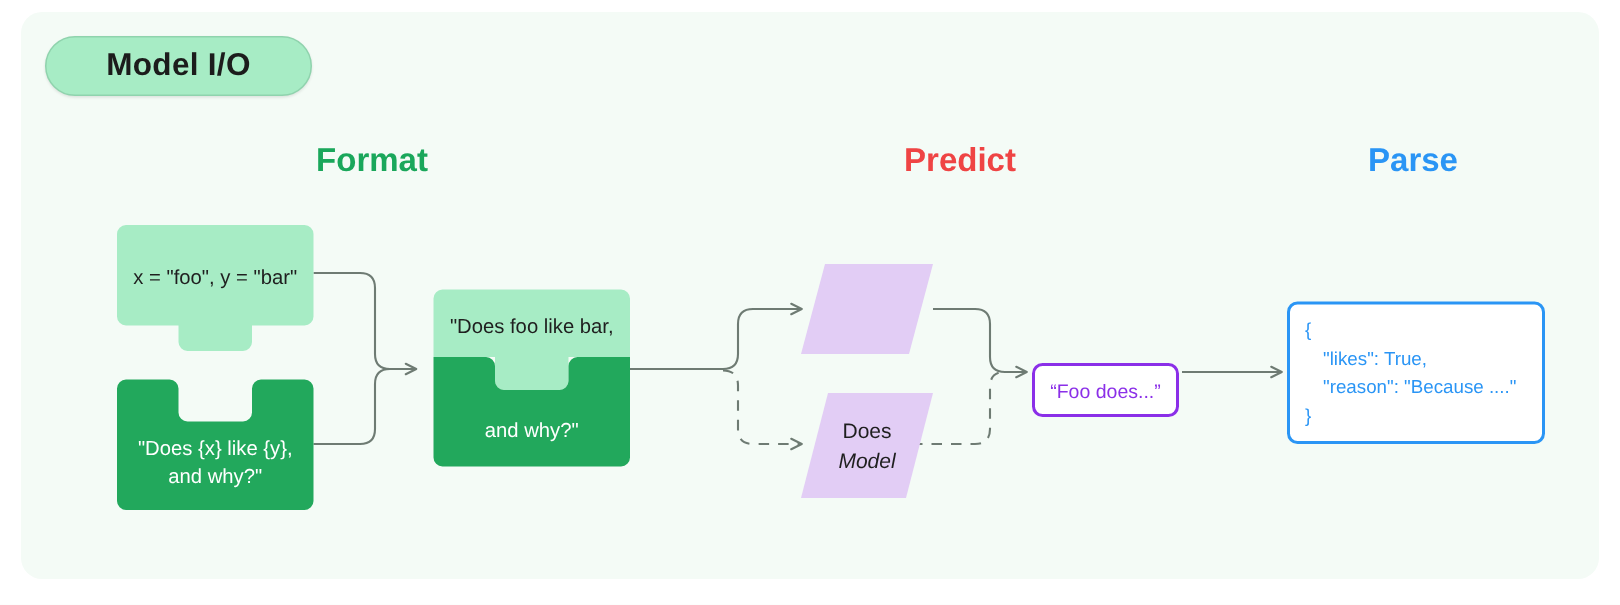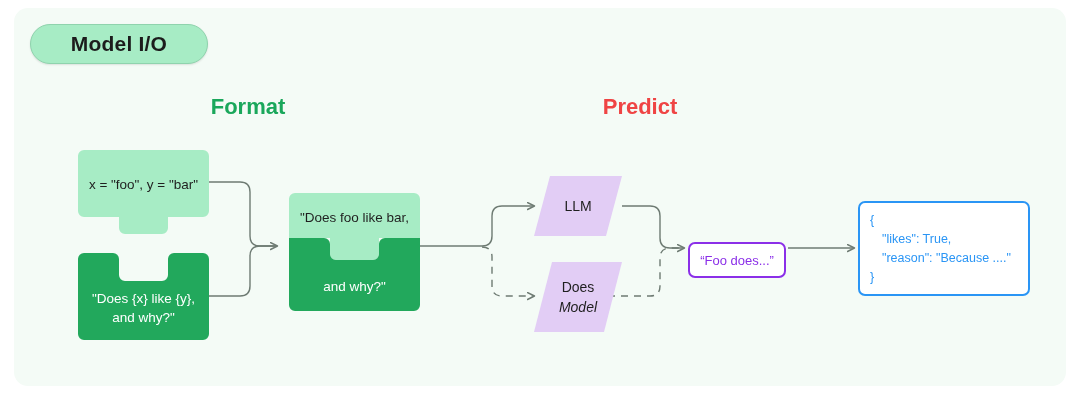--- a/index.html
+++ b/index.html
@@ -158,20 +158,21 @@
 <div id="stage">
 
   <div id="panel"></div>
 
   <div id="section-pill">
     <span class="pill-label">Model I/O</span>
   </div>
 
   <div class="col-header" id="header-format">Format</div>
   <div class="col-header" id="header-predict">Predict</div>
+  <div class="col-header" id="header-parse">Parse</div>
 
   <svg id="wires" viewBox="0 0 1080 403">
     <defs>
       <marker id="ah" markerWidth="9" markerHeight="9" refX="7.5" refY="4.5" orient="auto" markerUnits="userSpaceOnUse">
         <path d="M1,1 L8,4.5 L1,8" fill="none" stroke="#6e7b73" stroke-width="1.4" stroke-linecap="round" stroke-linejoin="round"></path>
       </marker>
     </defs>
 
     <path d="M209,182 L240,182 Q250,182 250,192 L250,236 Q250,246 260,246 L277,246" fill="none" stroke="#6e7b73" stroke-width="1.4" marker-end="url(#ah)"></path>
 
@@ -220,21 +221,20 @@
                H131 V112 A6,6 0 0 1 125,118 H6 A6,6 0 0 1 0,112 Z" fill="#22a85c"></path>
     </svg>
     <div class="piece-text txt-dark" style="top:15px;">"Does foo like bar,</div>
     <div class="piece-text txt-light" style="top:84px;">and why?"</div>
   </div>
 
   <div class="para" id="para-llm" style="left:534px; top:176px; width:88px; height:60px;">
     <svg width="88" height="60" viewBox="0 0 88 60">
       <path d="M16,0 H88 L72,60 H0 Z" fill="#e2cdf5"></path>
     </svg>
-    <div class="para-label" style="top:20px;">LLM</div>
   </div>
 
   <div class="para" id="para-chat" style="left:534px; top:262px; width:88px; height:70px;">
     <svg width="88" height="70" viewBox="0 0 88 70">
       <path d="M18,0 H88 L70,70 H0 Z" fill="#e2cdf5"></path>
     </svg>
     <div class="para-label" style="top:15px;">Does</div>
     <div class="para-label" style="top:35px;font-style:italic;">Model</div>
   </div>
 

